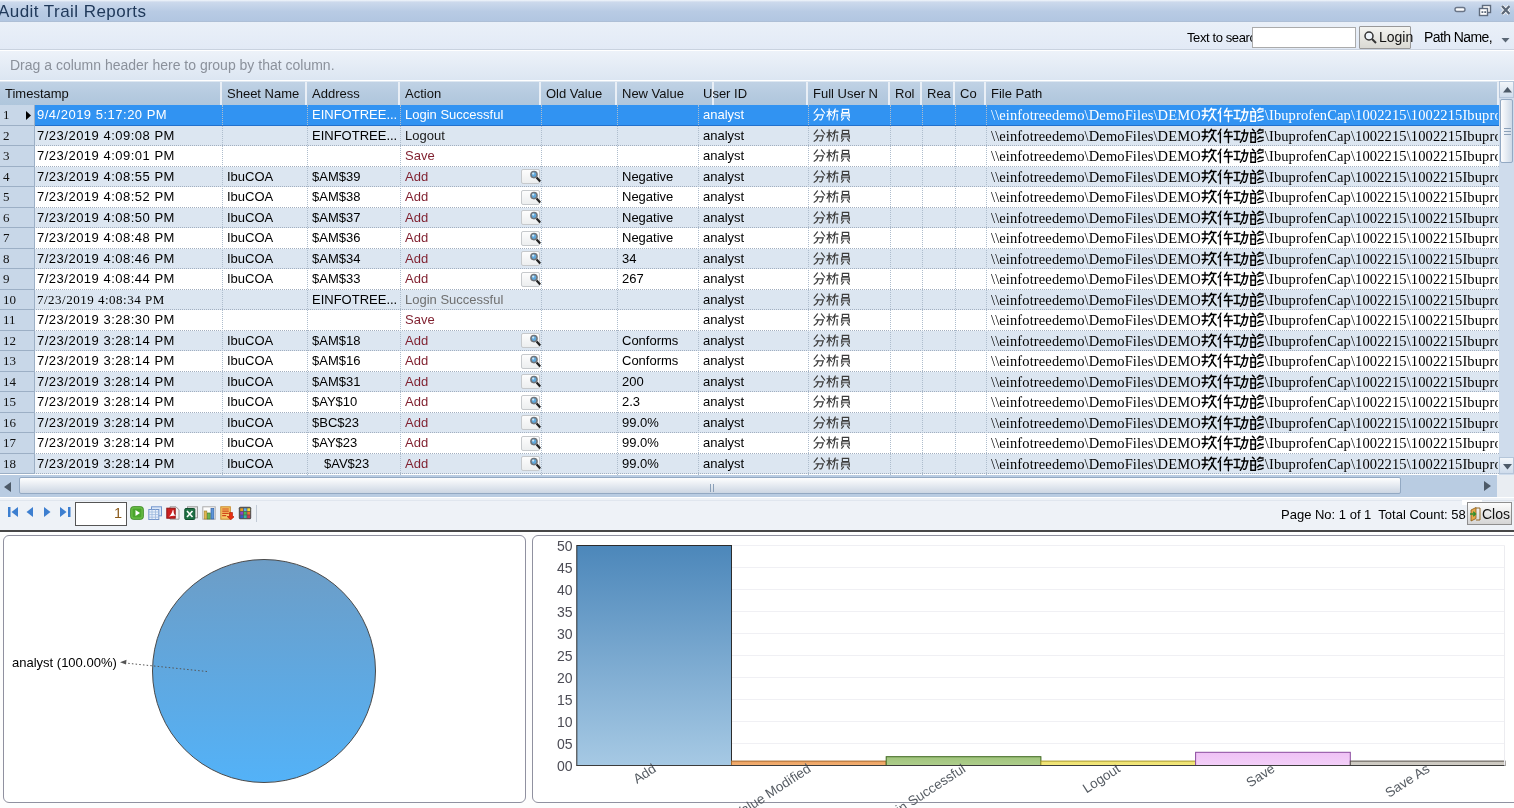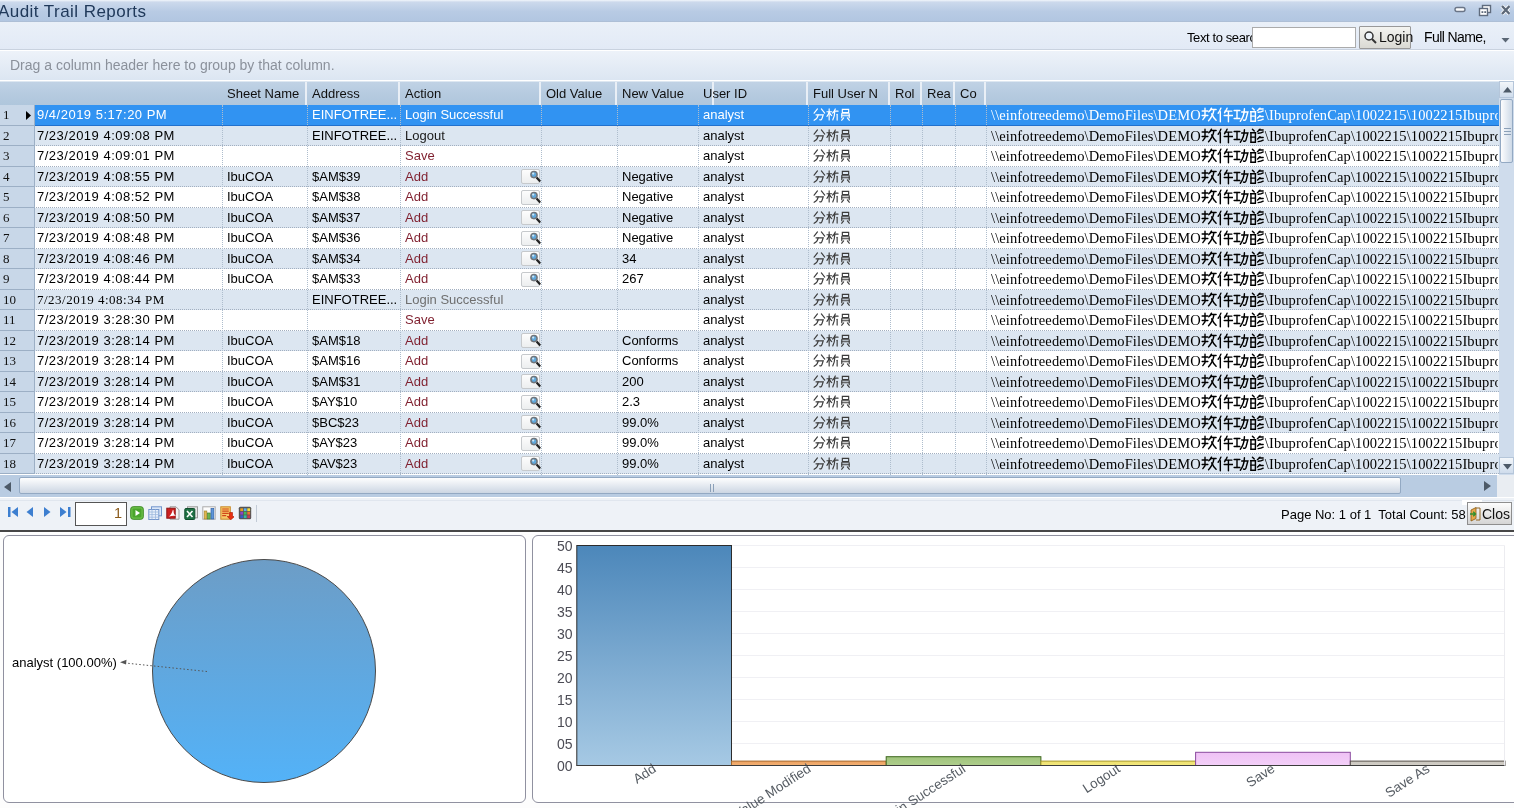--- a/index.html
+++ b/index.html
@@ -28,38 +28,40 @@
 <div class="a" style="left:0;top:22px;width:1514px;height:28px;background:linear-gradient(#eaf0f8,#e2eaf6);border-bottom:1px solid #c9d2df"></div>
 <div class="a" style="left:1187px;top:30px;width:65px;height:17px;overflow:hidden;font-size:13px;letter-spacing:-0.4px;color:#000;white-space:nowrap">Text to search:</div>
 <div class="a" style="left:1252px;top:27px;width:104px;height:21px;background:#fff;border:1px solid #ababab"></div>
 <div class="a" style="left:1359px;top:26px;width:52px;height:23px;background:linear-gradient(#f4f4f1,#d9d9d3);border:1px solid #999;border-radius:1px">
     <svg class="a" style="left:3px;top:3px" width="15" height="15" viewBox="0 0 15 15">
       <circle cx="6" cy="6" r="4" fill="#eef4fa" stroke="#333" stroke-width="1.5"></circle>
       <path d="M9 9l4 4" stroke="#333" stroke-width="2"></path>
     </svg>
     <div class="a" style="left:19px;top:2px;font-size:14px;color:#111">Login</div>
   </div>
-<div class="a" style="left:1424px;top:29px;font-size:14px;letter-spacing:-0.6px;color:#000">Full Name,</div>
+<div class="a" style="left:1424px;top:29px;font-size:14px;letter-spacing:-0.6px;color:#000">Path Name,</div>
 <svg class="a" style="left:1501px;top:37px" width="9" height="6">
     <path d="M0.5 1h8L4.5 5.5z" fill="#5a6675"></path>
   </svg>
 <div class="a" style="left:0;top:51px;width:1514px;height:29px;background:linear-gradient(#edf2f9,#dce6f2)">
     <div class="a" style="left:10px;top:6px;font-size:14px;color:#8b919b">Drag a column header here to group by that column.</div>
   </div>
 <div class="a" style="left:0;top:80.5px;width:1499px;height:24.5px;background:linear-gradient(#c0d2e5 0%,#b6cbe0 50%,#afc6dc 100%);border-top:1px solid #dde7f1">
+<div class="hcell" style="left:0px;width:222px">Timestamp</div>
 <div class="hcell" style="left:222px;width:85px">Sheet Name</div>
 <div class="hcell" style="left:307px;width:93px">Address</div>
 <div class="hcell" style="left:400px;width:141px">Action</div>
 <div class="hcell" style="left:541px;width:76px">Old Value</div>
 <div class="hcell" style="left:617px;width:97px">New Value</div>
 <div class="hcell" style="left:698px;width:110px">User ID</div>
 <div class="hcell" style="left:808px;width:82px">Full User N</div>
 <div class="hcell" style="left:890px;width:32px">Rol</div>
 <div class="hcell" style="left:922px;width:33px">Rea</div>
 <div class="hcell" style="left:955px;width:31px">Co</div>
+<div class="hcell" style="left:986px;width:513px">File Path</div>
 </div>
 <div class="a" style="left:0;top:105.4px;width:1499px;height:20.5px;background:#3193f2;border-bottom:1px solid #2271cd">
 <div class="cell tsc" style="left:37px;width:183px;color:#fff">9/4/2019 5:17:20 PM</div>
 <div class="cell " style="left:312px;width:86px;color:#fff">EINFOTREE...</div>
 <div class="cell " style="left:405px;width:114px;color:#fff">Login Successful</div>
 <div class="cell " style="left:703px;width:103px;color:#fff">analyst</div>
 <div class="cell" style="left:813px;width:70px;color:#fff"><svg width="13" height="13" viewBox="0 0 14 14" style="vertical-align:-2px" fill="none" stroke="currentColor" stroke-width="1.25" stroke-linecap="round">
         <path d="M4.8 1L1.2 5.6"></path>
         <path d="M9 1l3.6 4.4"></path>
         <path d="M3.2 7.4h7.8l-1.5 4.4c-.3 1-1.2 1.3-2.3.9"></path>
@@ -1246,21 +1248,21 @@
         <path d="M8 4.6c1.8-.1 3.2-.5 4.4-1.2"></path>
         <path d="M9.6 7.6c-.6.9-1.3 1.5-2.2 2.1"></path>
         <path d="M8.8 8.3h3.6"></path>
         <path d="M8 11.9c1.8-.1 3.2-.5 4.4-1.2"></path>
       </svg>\IbuprofenCap\1002215\1002215IbuprofenCapsules</div>
 <div class="rnum" style="top:0;height:20.5px">17</div>
 </div>
 <div class="a" style="left:0;top:453.9px;width:1499px;height:20.5px;background:#dce6f1;border-bottom:1px dotted #a2afc0">
 <div class="cell tsc" style="left:37px;width:183px;">7/23/2019 3:28:14 PM</div>
 <div class="cell " style="left:227px;width:78px;">IbuCOA</div>
-<div class="cell " style="left:312px;width:86px;">$AV$23</div>
+<div class="cell " style="left:324px;width:86px;">$AV$23</div>
 <div class="cell mar" style="left:405px;width:114px;">Add</div>
 <div class="mag" style="left:520.5px;top:2.5px">
       <svg width="20" height="14" viewBox="0 0 20 14" style="position:absolute;left:0;top:0">
         <circle cx="12" cy="4.6" r="3.1" fill="#5fa8dc" stroke="#70757b" stroke-width="1.5"></circle>
         <circle cx="11.2" cy="3.6" r="1.1" fill="#cfe6f5" stroke="none"></circle>
         <path d="M14.6 7.4l3.6 4" stroke="#222" stroke-width="2.2"></path>
       </svg>
     </div>
 <div class="cell " style="left:622px;width:74px;">99.0%</div>
 <div class="cell " style="left:703px;width:103px;">analyst</div>

